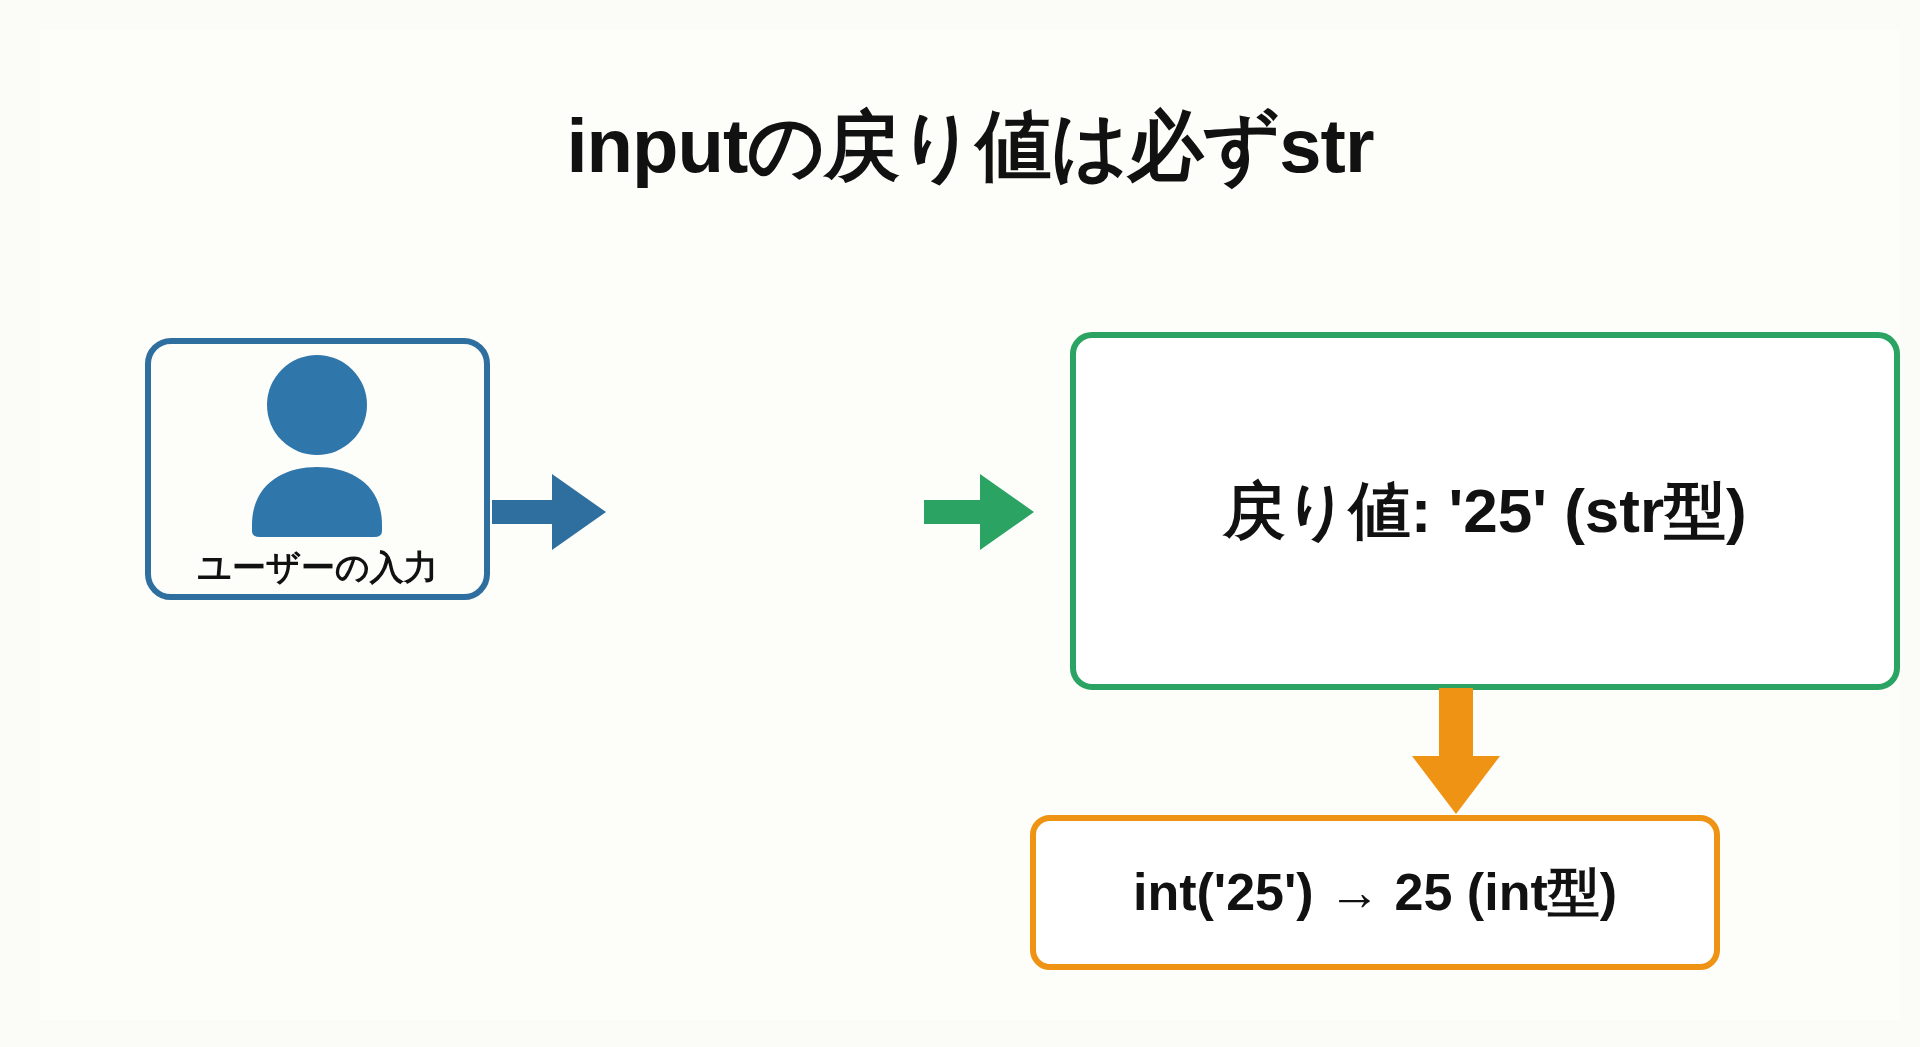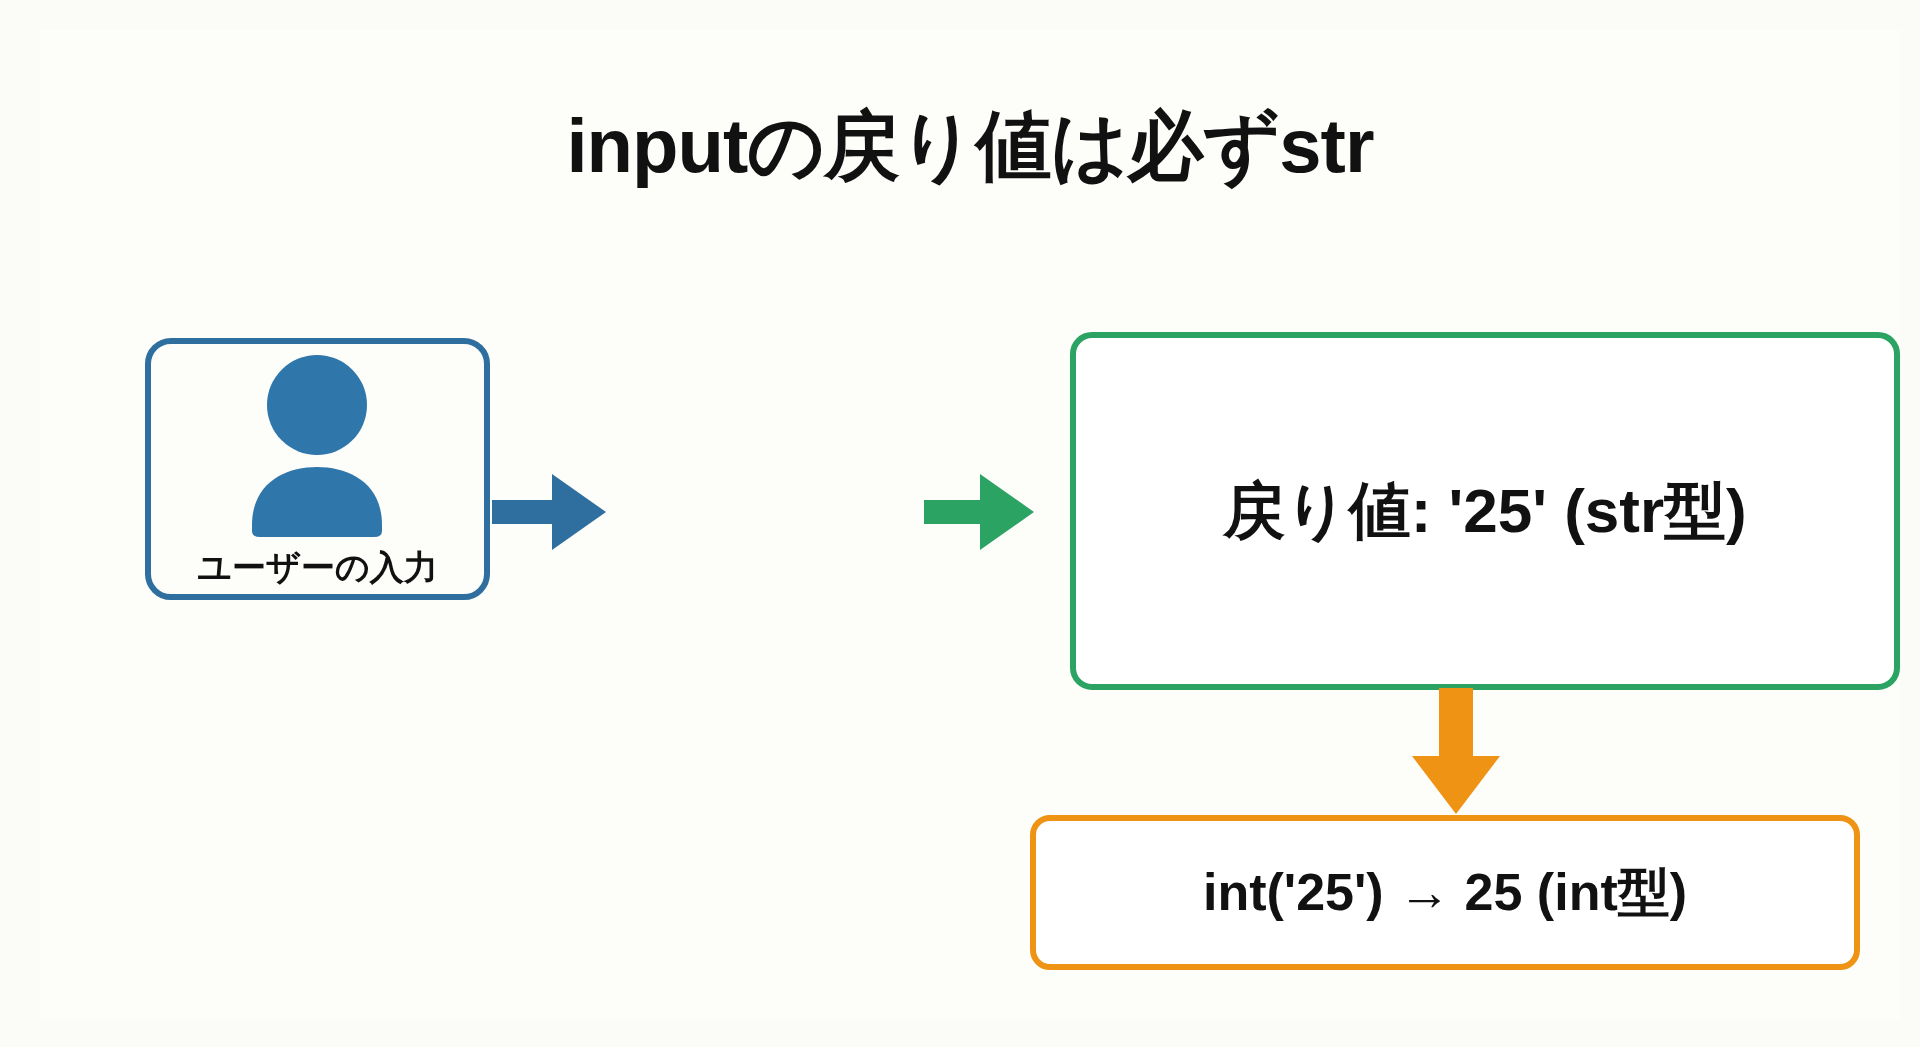--- a/index.html
+++ b/index.html
@@ -125,21 +125,21 @@
     font-weight: bold;
     color: #111111;
     white-space: nowrap;
     margin-left: 40px;
   }
 
   
   .node.cast-box {
     left: 990px;
     top: 785px;
-    width: 830px;
+    width: 690px;
     height: 155px;
     border: 6px solid #ef9314;
     border-radius: 20px;
     font-size: 52px;
     font-weight: bold;
     color: #111111;
     white-space: nowrap;
   }
 
   

